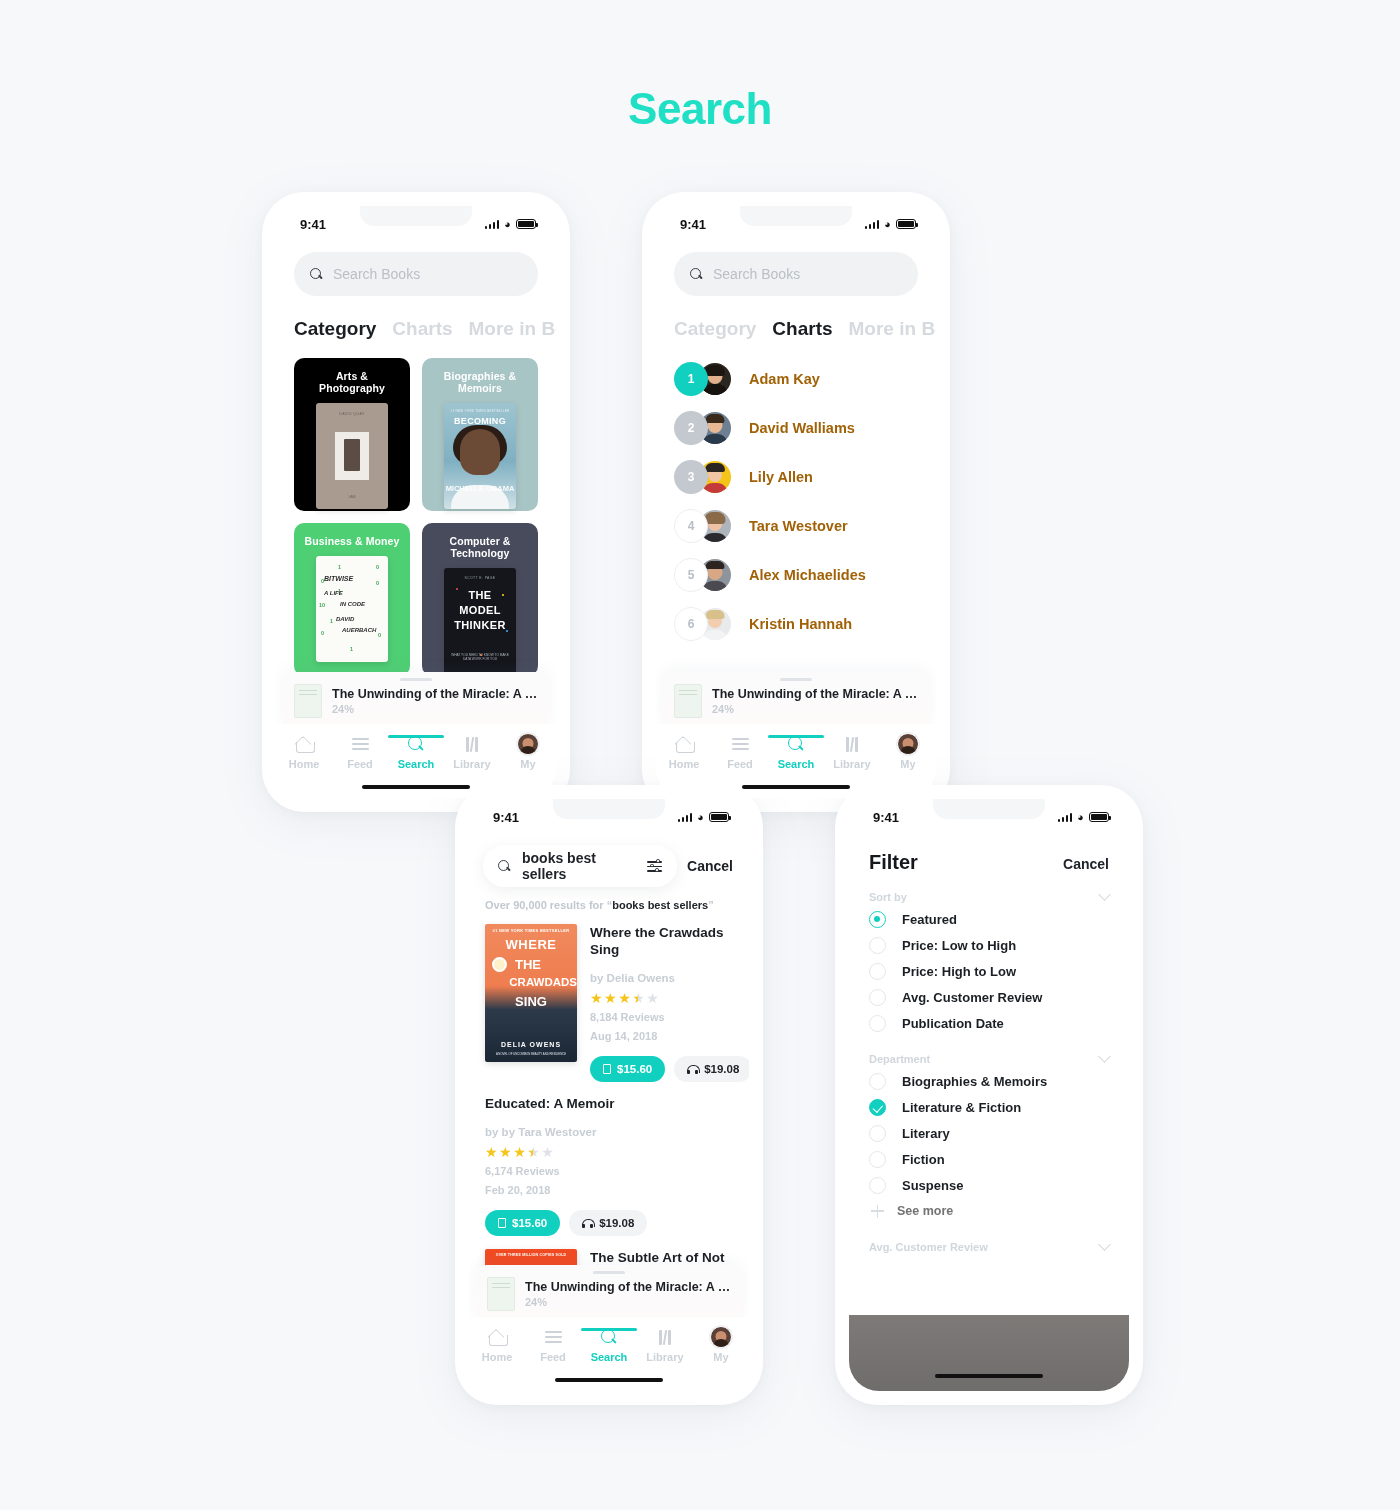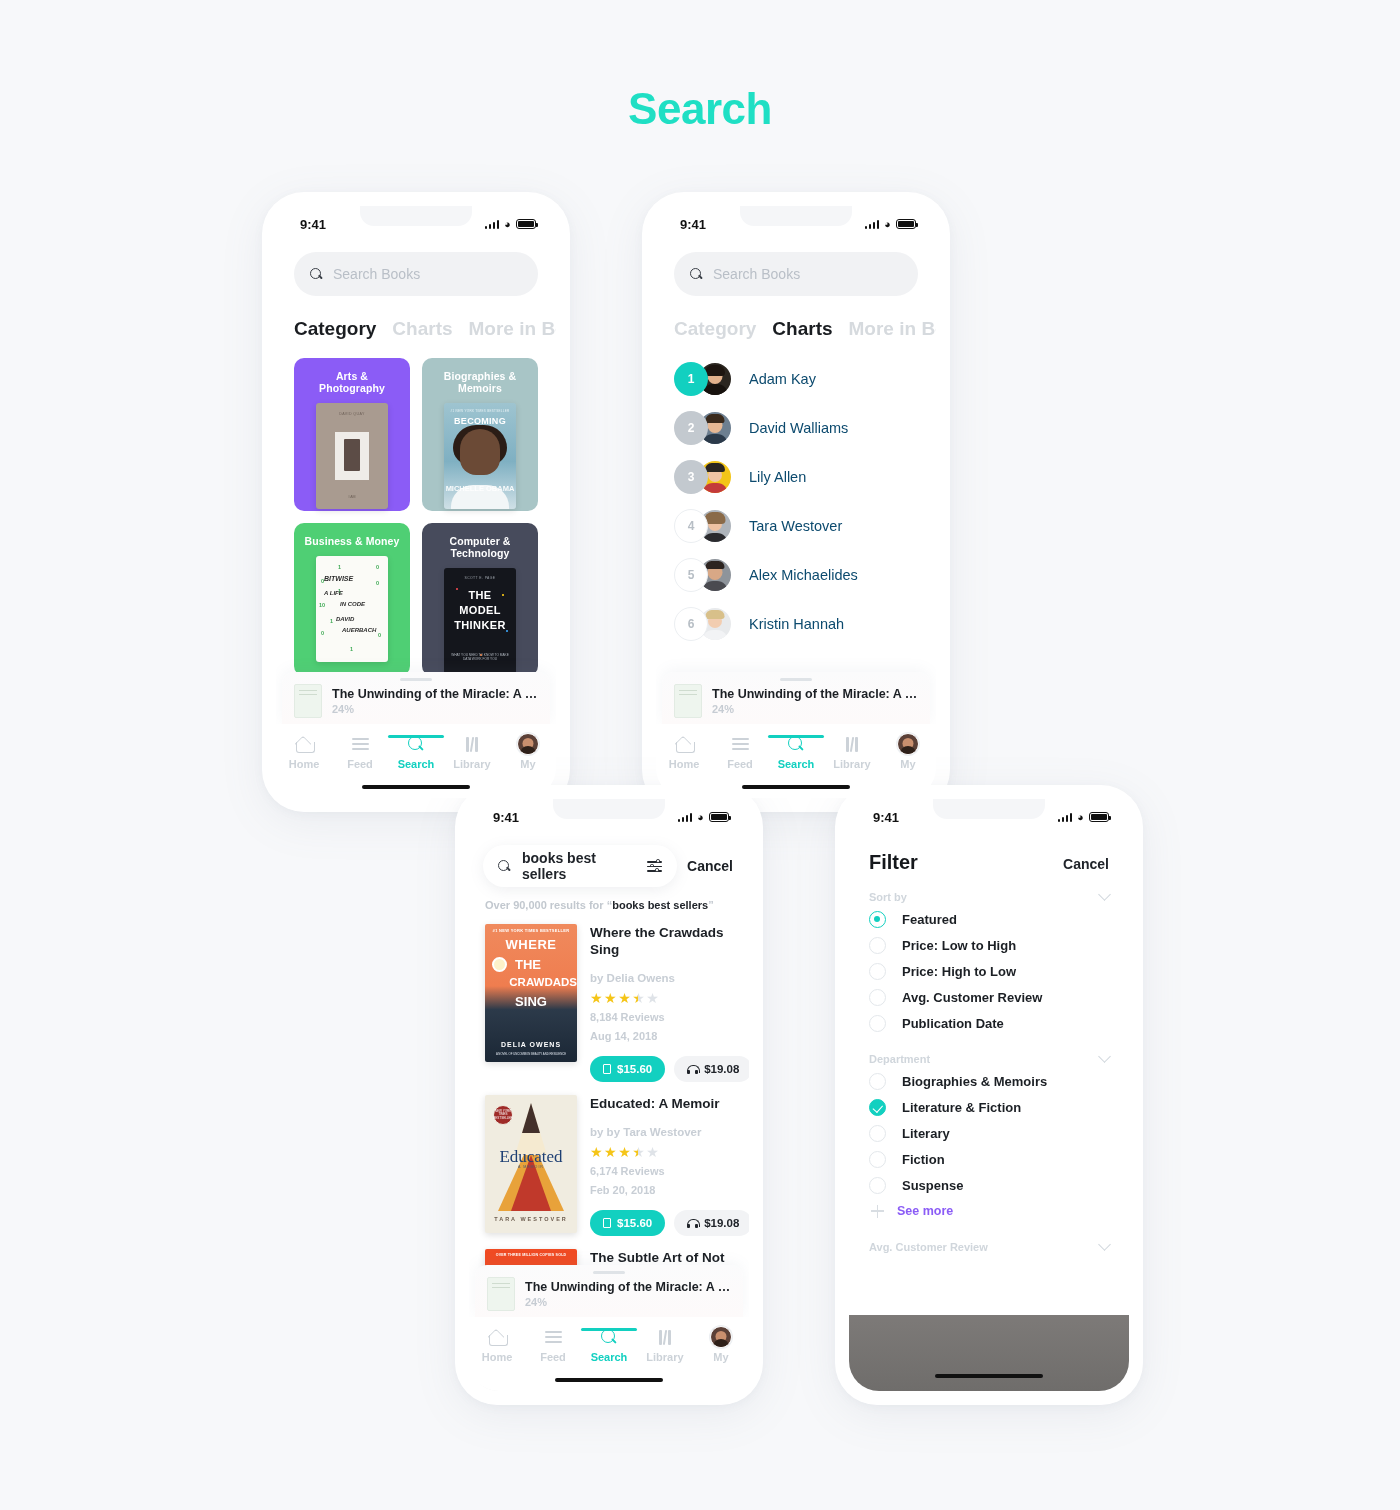--- a/index.html
+++ b/index.html
@@ -159,21 +159,21 @@
   }
   .rank.r1 { background: #12d0c0; }
   .rank.r2 { background: #c3c9cf; }
   .rank.r3 { background: #c3c9cf; }
   .rank.plain { background: #fff; border: 1.4px solid #eceff2; color: #b7bec5; }
   .avatar {
     width: 36px; height: 36px; border-radius: 50%; margin-left: -11px;
     flex: 0 0 auto; position: relative; z-index: 1; overflow: hidden;
     border: 2px solid #fff;
   }
-  .author-name { margin-left: 16px; font-size: 14.5px; font-weight: 400; color: #0c4a6e; }
+  .author-name { margin-left: 16px; font-size: 14.5px; font-weight: 700; color: #a16207; }
 
   
   .player {
     position: absolute; left: 6px; right: 6px; bottom: 74px;
     height: 52px; border-radius: 12px 12px 0 0;
     background: linear-gradient(180deg,#fbfbfc 0%,#fdfafa 100%);
     box-shadow: 0 -3px 14px rgba(120,130,150,0.07);
     display: flex; align-items: center; padding: 0 12px; gap: 10px;
     z-index: 4;
   }
@@ -335,21 +335,21 @@
            flex: 0 0 auto; position: relative; }
   .check.sel { background: #12d0c0; border-color: #12d0c0; }
   .check.sel::after { content:""; position:absolute; left:5px; top:3.6px;
                       width:4.5px; height:7.5px; border-right:1.8px solid #fff;
                       border-bottom:1.8px solid #fff; transform: rotate(42deg); }
   .opt-label { font-size: 13px; font-weight: 700; color: #1b1f24; }
   .see-more { display:flex; align-items:center; gap:11px; height:26px; }
   .plus { width:17px; height:17px; position:relative; flex:0 0 auto; }
   .plus::before{content:"";position:absolute;left:2px;top:7.7px;width:13px;height:1.6px;background:#d8dde2;}
   .plus::after{content:"";position:absolute;left:7.7px;top:2px;width:1.6px;height:13px;background:#d8dde2;}
-  .see-more .lb { font-size: 12.5px; font-weight: 600; color: #8b5cf6; }
+  .see-more .lb { font-size: 12.5px; font-weight: 600; color: #737373; }
   .sheet-foot { padding: 14px 20px 18px 20px; background: #fff; }
   .apply-btn {
     height: 40px; border-radius: 20px; background: #ddf6f4;
     display: flex; align-items: center; justify-content: center;
     font-size: 14px; font-weight: 700; color: #12d0c0;
   }
 </style>
 </head>
 <body>
 
@@ -381,21 +381,21 @@
         <span class="ph">Search Books</span>
       </div>
 
       <div class="tabs-main">
         <span class="t active">Category</span>
         <span class="t">Charts</span>
         <span class="t">More in Boo</span>
       </div>
 
       <div class="cat-grid">
-        <div class="cat-card" style="background:#8b5cf6">
+        <div class="cat-card" style="background:#000000">
           <div class="cat-title">Arts &amp; Photography</div>
           <div class="cat-cover cv-arts">
             <div class="cap">DAVID QUAY</div>
             <div class="frame"></div>
             <div class="cap2">I AM</div>
           </div>
         </div>
         <div class="cat-card" style="background:#a8c5c6">
           <div class="cat-title">Biographies &amp; Memoirs</div>
           <div class="cat-cover cv-becoming">
@@ -709,32 +709,20 @@
               </div>
             <div class="price audio">
                 <span class="hp-ic"></span>
                 <span>$19.08</span>
               </div>
           </div>
         </div>
       </div>
 
       <div class="result">
-        <div class="rcover cw-educated">
-          <div class="body"></div>
-            <div class="body2"></div>
-          <div class="pen1"></div>
-            <div class="pen2"></div>
-          <div class="seal">
-              <span>NEW YORK TIMES BESTSELLER</span>
-            </div>
-          <div class="ttl">Educated</div>
-          <div class="sub">A MEMOIR</div>
-          <div class="auth">TARA WESTOVER</div>
-        </div>
         <div class="rinfo">
           <div class="rtitle">Educated: A Memoir</div>
           <div class="rauthor">by by Tara Westover</div>
           <div class="stars">
               <span class="st">★</span>
               <span class="st">★</span>
               <span class="st">★</span>
               <span class="st half">★</span>
               <span class="st off">★</span>
             </div>

